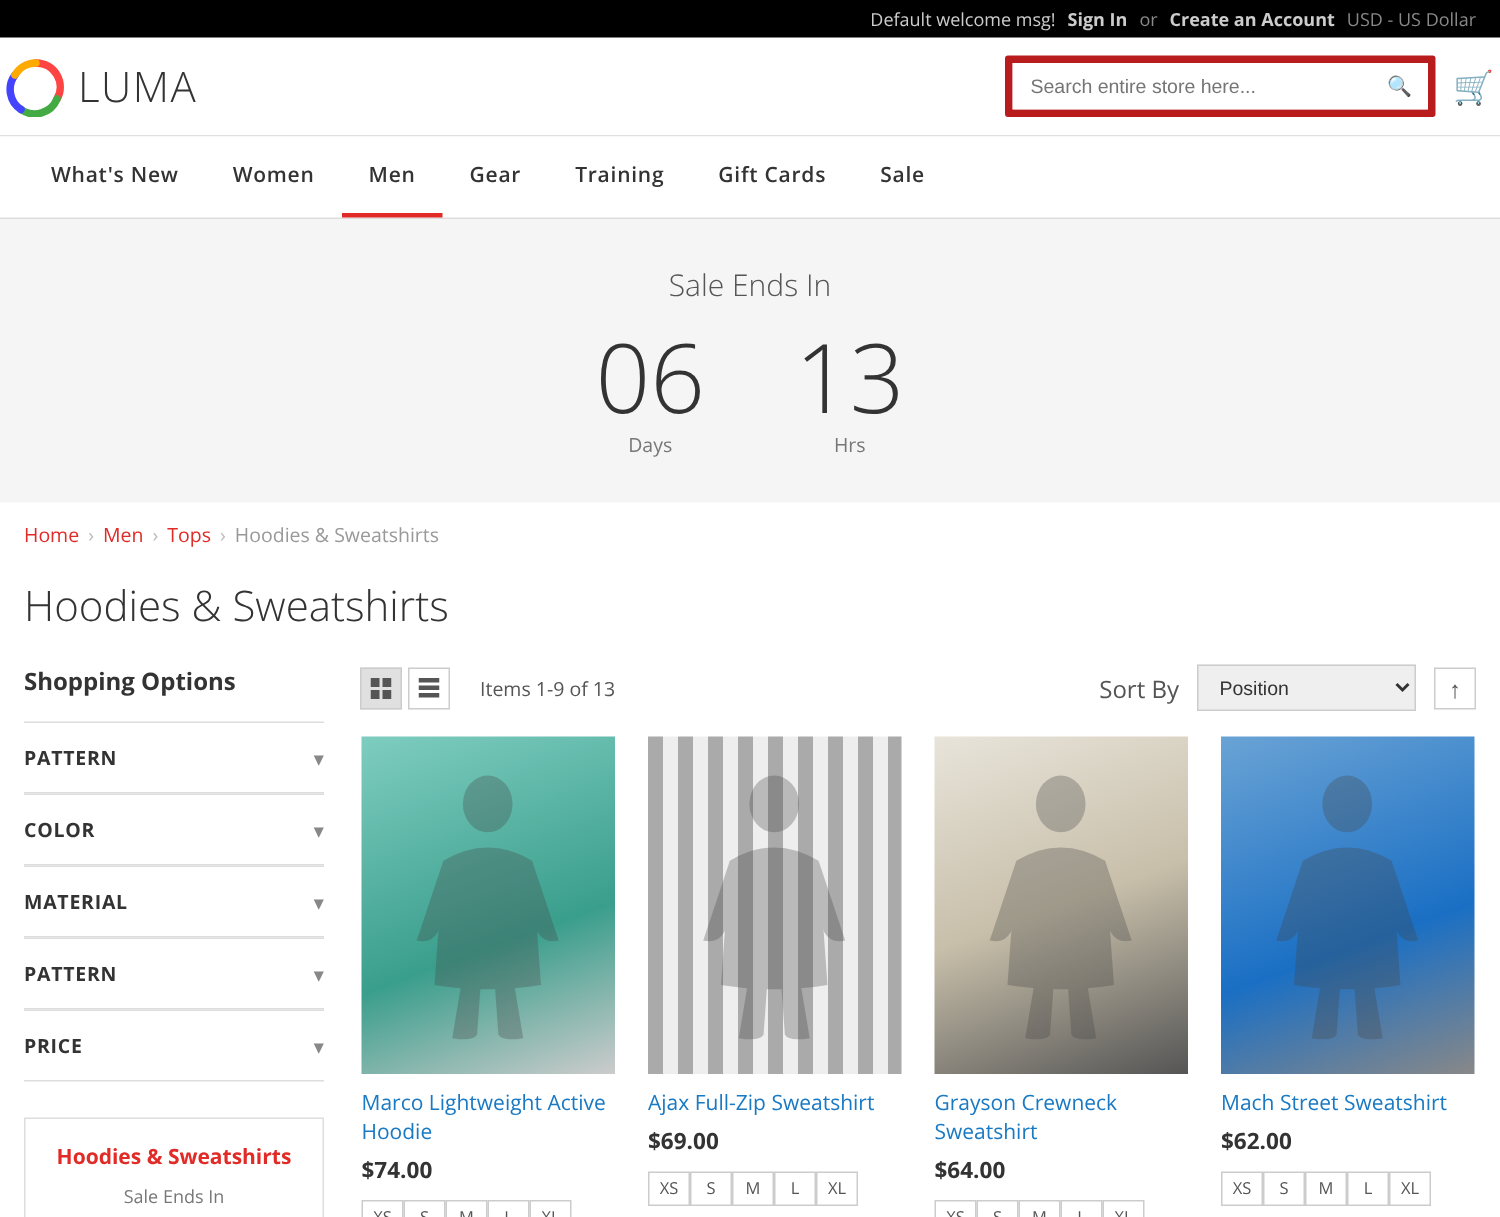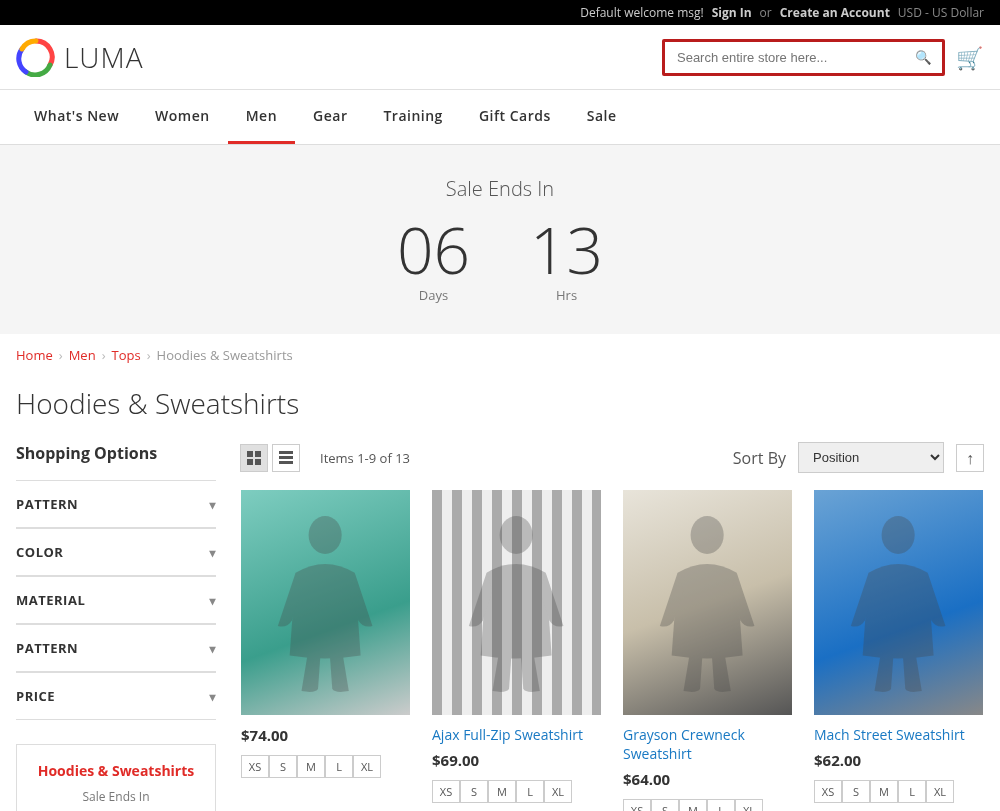--- a/index.html
+++ b/index.html
@@ -16,31 +16,31 @@
       align-items: center;
       gap: 8px;
     }
     .top-bar a { color: #ccc; text-decoration: none; font-weight: bold; }
     .top-bar .separator { color: #888; }
 
     
     .header {
       display: flex;
       align-items: center;
-      padding: 12px 16px;
+      padding: 12px 4px;
       border-bottom: 1px solid #e0e0e0;
     }
     .logo { display: flex; align-items: center; gap: 8px; text-decoration: none; }
     .logo-icon { width: 40px; height: 40px; }
     .logo-text { font-size: 28px; color: #333; font-weight: 300; letter-spacing: 1px; }
     .header-search {
       margin-left: auto;
       display: flex;
       align-items: center;
-      border: 3px solid #b91c1c;
+      border: 5px solid #b91c1c;
       border-radius: 2px;
       overflow: hidden;
     }
     .header-search input {
       padding: 8px 12px;
       border: none;
       outline: none;
       width: 240px;
       font-size: 13px;
       color: #999;
@@ -407,20 +407,21 @@
     <div class="product-img teal">
       <svg class="figure-silhouette" viewBox="0 0 100 150">
         <ellipse cx="50" cy="18" rx="14" ry="16" fill="#444"></ellipse>
         <path d="M25 50 Q50 35 75 50 L80 120 Q50 125 20 120 Z" fill="#444"></path>
         <path d="M25 50 L10 95 Q18 97 22 90 L30 65" fill="#444"></path>
         <path d="M75 50 L90 95 Q82 97 78 90 L70 65" fill="#444"></path>
         <path d="M35 120 L30 150 Q42 152 44 148 L46 120" fill="#444"></path>
         <path d="M65 120 L70 150 Q58 152 56 148 L54 120" fill="#444"></path>
       </svg>
     </div>
+    <a class="product-name">Marco Lightweight Active Hoodie</a>
     <div class="product-price">$74.00</div>
     <div class="size-swatches">
             <div class="size-swatch">XS</div>
             <div class="size-swatch">S</div>
             <div class="size-swatch">M</div>
             <div class="size-swatch">L</div>
             <div class="size-swatch">XL</div>
           </div>
 
   </div>

